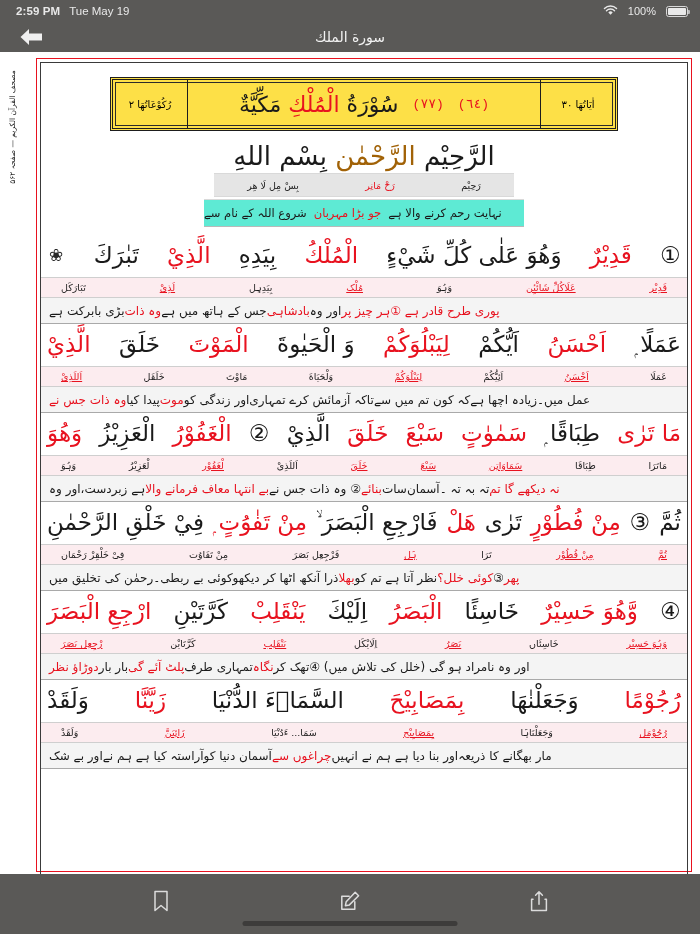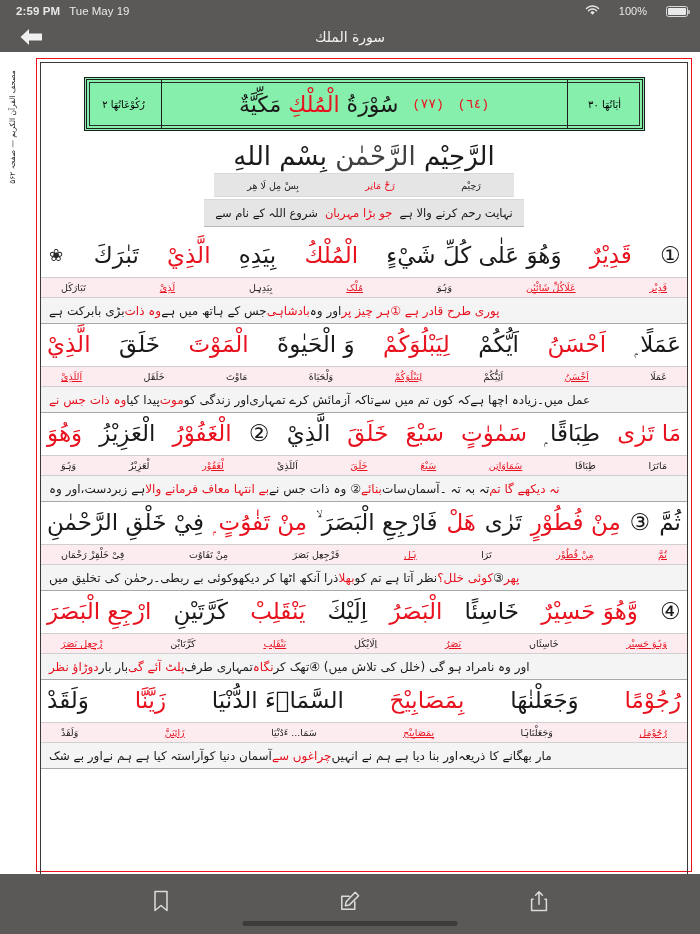--- a/index.html
+++ b/index.html
@@ -11,21 +11,21 @@
   }
   .screen{position:relative;width:700px;height:934px;background:#5a5957;}
 
   
   .statusbar{
     position:absolute;left:0;top:0;width:700px;height:22px;
     background:#5a5957;color:#e9e9e9;font-size:11.5px;
     display:flex;align-items:center;
   }
   .sb-left{display:flex;align-items:center;gap:9px;margin-left:16px;}
-  .sb-right{margin-left:auto;margin-right:12px;display:flex;align-items:center;gap:19px;}
+  .sb-right{margin-left:auto;margin-right:12px;display:flex;align-items:center;gap:10px;}
   .sb-time{font-weight:600;letter-spacing:.1px;}
   .sb-date{font-weight:400;text-align:center;}
   .sb-pct{font-weight:500;font-size:11px;}
   .wifi{display:block;}
   .batt{
     width:22px;height:11px;border:1.2px solid #d8d8d8;border-radius:2.6px;
     position:relative;box-sizing:border-box;padding:1px;
   }
   .batt i{display:block;height:100%;width:100%;background:#e9e9e9;border-radius:1px;}
   .batt:after{
@@ -65,22 +65,22 @@
     transform:rotate(-90deg);transform-origin:left top;
     font-family:"DejaVu Sans", sans-serif;font-size:7.5px;color:#1a1a1a;
     direction:rtl;text-align:center;white-space:nowrap;letter-spacing:.2px;
   }
 
   .content{position:absolute;left:41px;top:11px;right:13px;bottom:0;overflow:hidden;}
 
   
   .banner-wrap{display:flex;justify-content:center;margin-top:14px;}
   .banner{
-    position:relative;width:561px;height:54px;
-    border:3px double #1d1d1d;background:#86efac;display:flex;align-items:stretch;
+    position:relative;width:508px;height:54px;
+    border:3px double #1d1d1d;background:#fde047;display:flex;align-items:stretch;
     box-sizing:border-box;
   }
   .banner:before{
     content:"";position:absolute;left:2px;right:2px;top:2px;bottom:2px;
     border:1px solid #2b2b2b;pointer-events:none;
   }
   .banner-side{
     width:74px;border-left:1.3px solid #1d1d1d;border-right:1.3px solid #1d1d1d;
     display:flex;align-items:center;justify-content:center;
     font-family:"DejaVu Sans", sans-serif;font-size:10px;direction:rtl;
@@ -98,31 +98,31 @@
   }
   .banner-name .hl{color:#e8121f;}
   .banner-num{font-family:Liberation Mono, monospace;font-size:13px;color:#e8121f;}
 
   
   .bism-wrap{margin-top:10px;display:flex;flex-direction:column;align-items:center;}
   .bism-ar{
     font-family:"DejaVu Sans", sans-serif;font-size:26px;direction:rtl;
     color:#1a1a1a;letter-spacing:1px;margin-bottom:2px;
   }
-  .bism-ar .hl{color:#404040;}
+  .bism-ar .hl{color:#a16207;}
   .bism-translit{
     width:300px;background:#e5e5e5;border-top:1px solid #d9d9d9;border-bottom:1px solid #d9d9d9;
     display:flex;flex-direction:row-reverse;justify-content:space-around;align-items:center;
     font-family:"DejaVu Sans", sans-serif;font-size:9.5px;color:#1a1a1a;
     height:22px;direction:rtl;
   }
   .bism-translit .hl{color:#e8121f;}
   .bism-trans{
-    width:320px;background:#e5e5e5;border-top:1px solid #d9d9d9;border-bottom:1px solid #b9b9b9;
-    display:flex;flex-direction:row-reverse;justify-content:center;gap:7px;align-items:center;
+    width:320px;background:#5eead4;border-top:1px solid #d9d9d9;border-bottom:1px solid #b9b9b9;
+    display:flex;flex-direction:row-reverse;gap:7px;align-items:center;
     font-family:"DejaVu Sans", sans-serif;font-size:11.5px;color:#1a1a1a;
     height:26px;direction:rtl;margin-top:2px;
   }
   .bism-trans .hl{color:#e8121f;}
 
   
   .verses{margin-top:8px;}
   .vblock{border-bottom:1px solid #a9a9a9;}
   .row{display:flex;flex-direction:row-reverse;align-items:center;direction:rtl;box-sizing:border-box;}
   .row-ar{

